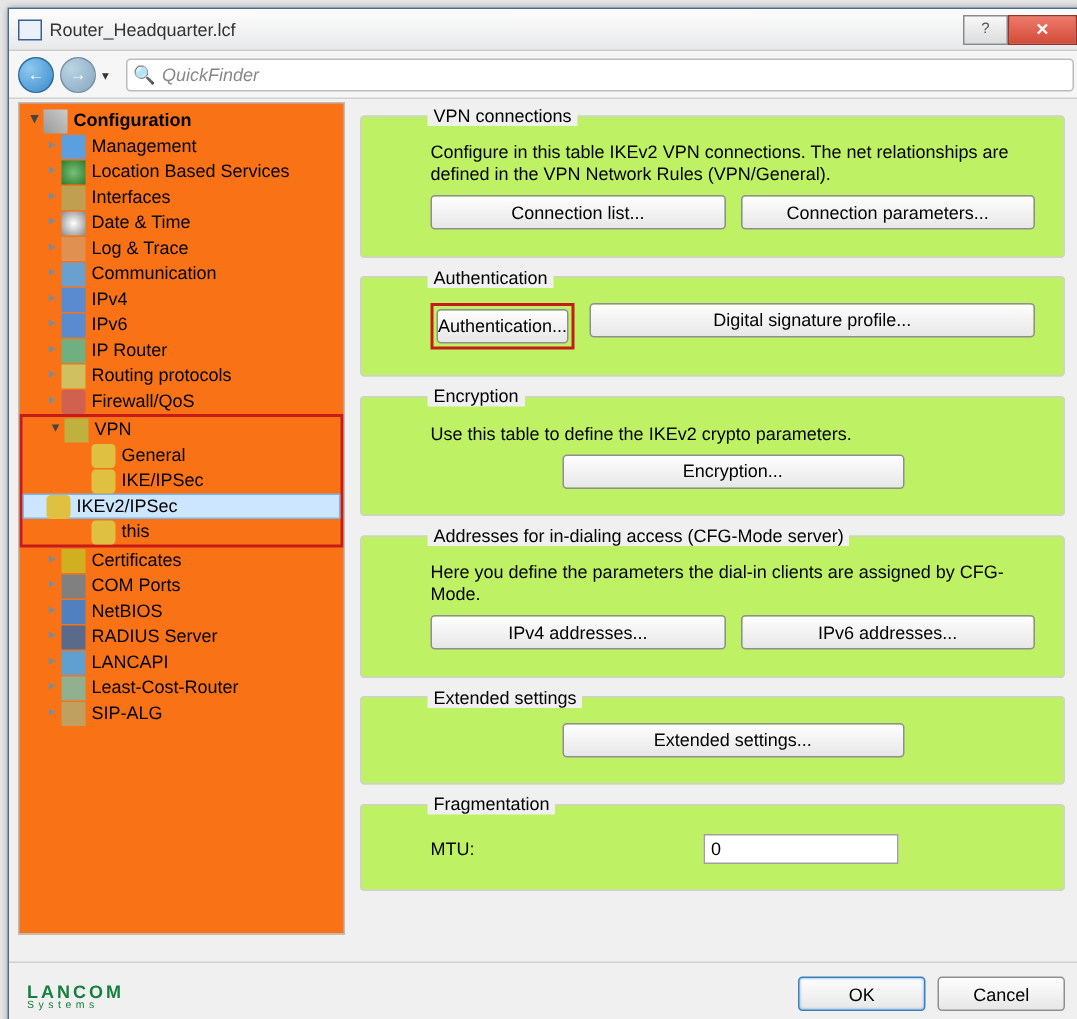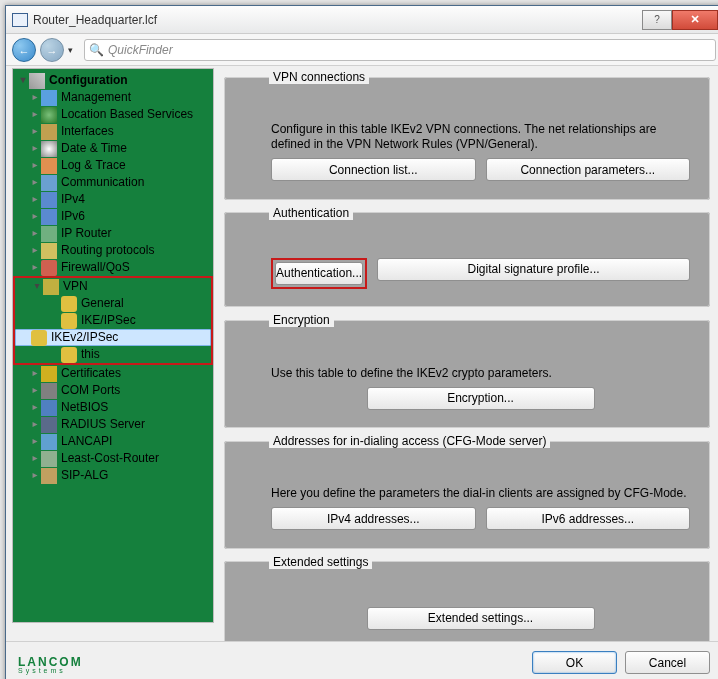--- a/index.html
+++ b/index.html
@@ -11,37 +11,37 @@
   .win-btns { display: flex; gap: 0; }
   .win-btn { width: 30px; height: 20px; border: 1px solid #8a8a8a; background: linear-gradient(to bottom,#f8f8f8,#dcdcdc); display:flex; align-items:center; justify-content:center; font-family: sans-serif; font-size: 10px; color:#555; }
   .win-btn.close { width: 46px; background: linear-gradient(to bottom,#f07a6a,#d14b3a); color:#fff; border-color:#a03022; font-weight:bold; font-size:11px; }
   .toolbar { height: 32px; display:flex; align-items:center; gap:4px; padding: 3px 6px; border-bottom: 1px solid #d0d0d0; background:#f6f6f6; }
   .navbtn { width: 24px; height:24px; border-radius:50%; background: radial-gradient(circle at 30% 30%, #8ec9f0, #3a8acc); border:1px solid #2a6a9c; display:flex; align-items:center; justify-content:center; color:#fff; font-size:11px; }
   .navbtn.disabled { filter: grayscale(0.4) opacity(0.7); }
   .nav-drop { width:12px; color:#333; font-size:9px; }
   .quickfinder { flex:1; height:22px; border:1px solid #bcbcbc; border-radius:3px; background:#fff; display:flex; align-items:center; padding:0 4px; color:#888; font-style:italic; }
   .quickfinder .mag { margin-right:4px; font-style:normal; color:#777; }
   .body { display:flex; height: calc(100% - 28px - 32px - 42px); }
-  .tree-pane { width: 202px; border:1px solid #bcbcbc; background:#15803d; margin: 2px 0 18px 6px; overflow: auto; padding: 3px 0; }
+  .tree-pane { width: 218px; border:1px solid #bcbcbc; background:#f97316; margin: 2px 0 18px 6px; overflow: auto; padding: 3px 0; }
   .tree-item { display:flex; align-items:center; padding: 1px 4px; white-space:nowrap; height:17px; line-height:17px; }
   .twisty { width:12px; text-align:center; color:#666; font-size:10px; transform: translateY(-1px); }
   .twisty.open::before { content:"▾"; color:#444; }
   .twisty.closed::before { content:"▸"; color:#888; }
   .twisty.none::before { content:""; }
   .ticon { width:16px; height:16px; margin-right:4px; display:inline-block; }
   .tree-item.root { font-weight:bold; }
   .tree-item.selected { background:#cde6ff; border:1px solid #7fb5e8; height:17px; padding:0 3px; border-radius:1px;}
   .indent1 { padding-left: 16px; }
   .indent2 { padding-left: 34px; }
   .highlight-box { border: 2px solid #c71a1a; padding: 0; }
 
   .right-pane { flex:1; padding: 4px 10px 4px 8px; overflow:auto; }
-  .gbox { border:1px solid #d0d0d0; border-radius:3px; margin-bottom: 6px; background:#a3a3a3;padding-left:36px; }
+  .gbox { border:1px solid #d0d0d0; border-radius:3px; margin-bottom: 6px; background:#bef264;padding-left:36px; }
   .gbox > legend { padding: 0 4px; margin-left: 8px; background: #f0f0f0; }
-  .gbox-in { padding: 6px 10px 10px 10px; margin-top: 28px; }
+  .gbox-in { padding: 6px 10px 10px 10px; }
   .gdesc { margin-bottom: 6px; color:#000; line-height:1.25; }
   .rowbtns { display:flex; gap:10px; }
   .cfgbtn { flex:1; height:23px; background: linear-gradient(to bottom,#fefefe,#e7e7e7); border:1px solid #8f8f8f; border-radius:3px; cursor:default; display:flex; align-items:center; justify-content:center; }
   .cfgbtn.half { flex:0 0 228px; }
   .cfgbtn.center { margin: 0 auto; }
   .cfg-highlight { border: 2px solid #c71a1a; display:inline-block; padding: 2px; }
   .fieldrow { display:flex; align-items:center; gap:22px; margin-top:2px; }
   .fieldrow label { width: 160px; }
   .fieldrow input { width: 130px; height:20px; border:1px solid #a0a0a0; padding:1px 4px; background:#fff; }
 

